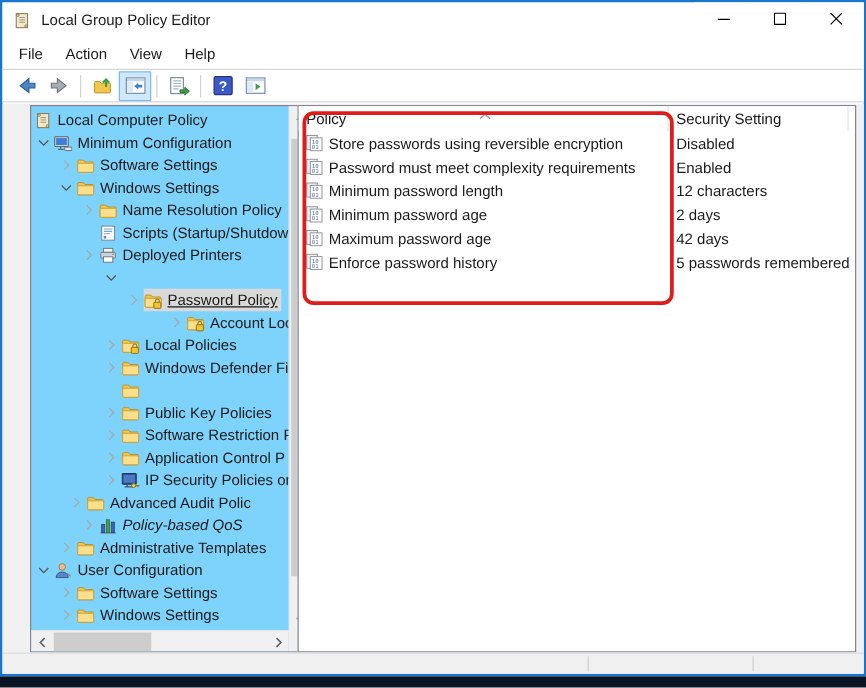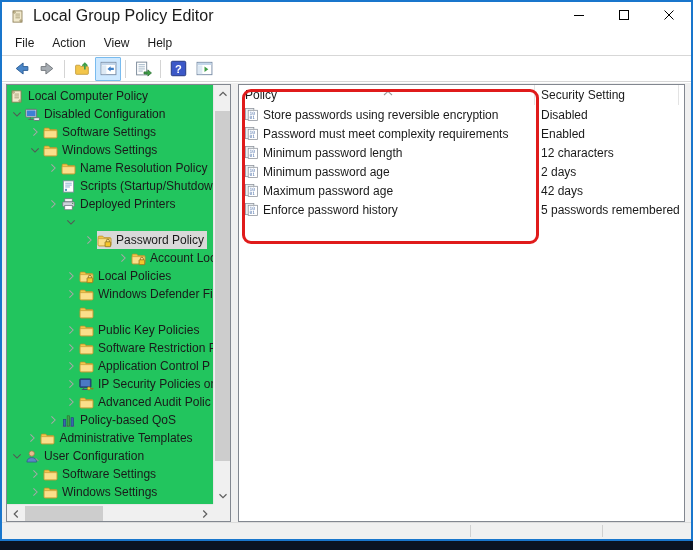--- a/index.html
+++ b/index.html
@@ -1,34 +1,34 @@
 <!DOCTYPE html>
 <html><head>
 <meta charset="utf-8">
 <style>
   html,body{margin:0;padding:0;}
   .screen{position:relative;width:693px;height:550px;background:#0a1322;font-family:"Liberation Sans",sans-serif;font-size:12px;color:#1a1a1a;overflow:hidden;}
   .window{position:absolute;left:0;top:0;width:693px;height:541px;background:#fff;border:2px solid #1976cc;box-sizing:border-box;}
   
   .titlebar{position:relative;height:28px;display:flex;align-items:center;background:#fff;}
   .titlebar .appicon{margin-left:8px;width:16px;height:16px;display:flex;align-items:center;}
-  .titlebar .title{margin-left:7px;font-size:16px;}
+  .titlebar .title{margin-left:7px;font-size:12px;}
   .wcontrols{position:absolute;right:0;top:0;height:28px;display:flex;}
   .wbtn{width:45px;height:28px;display:flex;align-items:center;justify-content:center;background:#fff;}
   
   .menubar{height:26px;display:flex;align-items:center;padding-left:4px;border-bottom:1px solid #d7d7d7;background:#fff;box-sizing:border-box;}
   .menu-item{padding:4px 9px;cursor:default;}
   
   .toolbar{height:26px;display:flex;align-items:center;padding-left:6px;border-bottom:1px solid #d7d7d7;background:#fff;box-sizing:border-box;}
   .tbtn{width:24px;height:22px;display:flex;align-items:center;justify-content:center;border:1px solid transparent;border-radius:1px;}
   .tbtn.active{background:#cde8ff;border:1px solid #79bbee;}
   .tsep{width:1px;height:18px;background:#d4d4d4;margin:0 4px;}
   
   .content{position:absolute;left:0;right:0;top:81px;bottom:17px;background:#f0f0f0;}
-  .tree-panel{position:absolute;left:4px;top:1px;width:225px;height:438px;background:#22c55e;border:1px solid #828790;box-sizing:border-box;}
+  .tree-panel{position:absolute;left:22px;top:1px;width:225px;height:438px;background:#7dd3fc;border:1px solid #828790;box-sizing:border-box;}
   .tree-rows{position:absolute;left:0;top:0;right:17px;bottom:17px;overflow:hidden;padding-top:2px;}
   .tree-row{height:18px;display:flex;align-items:center;white-space:nowrap;}
   .expander{width:16px;height:16px;flex:0 0 16px;display:flex;align-items:center;justify-content:center;}
   .ticon{width:15px;height:15px;flex:0 0 15px;display:flex;align-items:center;margin-right:1px;}
   .sel-wrap{display:inline-flex;align-items:center;height:18px;padding-right:3px;}
   .sel-wrap.selected{background:#d9d9d9;}
   .tlabel{margin-left:3px;}
   
   .vscroll{position:absolute;right:0;top:0;bottom:17px;width:17px;background:#f0f0f0;border-left:1px solid #e6e6e6;box-sizing:border-box;}
   .hscroll{position:absolute;left:0;bottom:0;right:17px;height:17px;background:#f0f0f0;border-top:1px solid #e6e6e6;box-sizing:border-box;}
@@ -185,21 +185,21 @@
               </span>
               <span class="sel-wrap">
                 <span class="ticon">
                   <svg viewBox="0 0 16 16" width="15" height="15">
                     <rect x="0.8" y="2.5" width="11.6" height="8.3" rx="0.8" fill="#cfd6de" stroke="#5b6670" stroke-width="0.9"></rect>
                     <rect x="2" y="3.7" width="9.2" height="5.9" fill="#3e7fd6"></rect>
                     <path d="M5.8 11v1.6M3.6 13.4h5" stroke="#5b6670" stroke-width="1.1"></path>
                     <rect x="9.4" y="11.4" width="6" height="3" rx="0.6" fill="#e8eaed" stroke="#5b6670" stroke-width="0.8"></rect>
                   </svg>
                 </span>
-                <span class="tlabel">Disabled Configuration</span>
+                <span class="tlabel">Minimum Configuration</span>
               </span>
             </div>
             <div class="tree-row" style="padding-left: 20px;">
               <span class="expander">
                 <svg viewBox="0 0 16 16" width="14" height="14">
                   <path d="M6.2 3.8L10.4 8l-4.2 4.2" fill="none" stroke="#a8a8a8" stroke-width="1.2"></path>
                 </svg>
               </span>
               <span class="sel-wrap">
                 <span class="ticon">
@@ -274,21 +274,21 @@
                 <span class="tlabel">Deployed Printers</span>
               </span>
             </div>
             <div class="tree-row" style="padding-left: 56px;">
               <span class="expander">
                 <svg viewBox="0 0 16 16" width="14" height="14">
                   <path d="M3.8 6.2L8 10.4l4.2-4.2" fill="none" stroke="#555" stroke-width="1.2"></path>
                 </svg>
               </span>
             </div>
-            <div class="tree-row" style="padding-left: 74px;">
+            <div class="tree-row" style="padding-left: 74px; text-decoration: underline;">
               <span class="expander">
                 <svg viewBox="0 0 16 16" width="14" height="14">
                   <path d="M6.2 3.8L10.4 8l-4.2 4.2" fill="none" stroke="#a8a8a8" stroke-width="1.2"></path>
                 </svg>
               </span>
               <span class="sel-wrap selected">
                 <span class="ticon">
                   <svg viewBox="0 0 16 16" width="15" height="15">
                     <path d="M1.2 4.2c0-.5.4-.9.9-.9h4l1.3 1.6h6.5c.5 0 .9.4.9.9v7c0 .5-.4.9-.9.9H2.1c-.5 0-.9-.4-.9-.9z" fill="#f3c64b" stroke="#b9912c" stroke-width="0.8"></path>
                     <path d="M1.2 6h13.6v6.8c0 .5-.4.9-.9.9H2.1c-.5 0-.9-.4-.9-.9z" fill="#fbdf8b" stroke="#c8a23c" stroke-width="0.8"></path>
@@ -422,55 +422,55 @@
                     <rect x="0.8" y="2" width="12" height="9" rx="0.8" fill="#2f4f8f" stroke="#1f3660" stroke-width="0.9"></rect>
                     <rect x="2" y="3.2" width="9.6" height="6.6" fill="#4a79c4"></rect>
                     <path d="M5 11v2M3 13.4h7" stroke="#44546a" stroke-width="1.1"></path>
                     <circle cx="10.6" cy="12.2" r="1.7" fill="#f2d23a" stroke="#93781c" stroke-width="0.8"></circle>
                     <path d="M12.2 12.2h3.2M14.1 12.2v1.4" stroke="#93781c" stroke-width="1"></path>
                   </svg>
                 </span>
                 <span class="tlabel">IP Security Policies on</span>
               </span>
             </div>
-            <div class="tree-row" style="padding-left: 56px;">
+            <div class="tree-row" style="padding-left: 28px;">
               <span class="expander">
                 <svg viewBox="0 0 16 16" width="14" height="14">
                   <path d="M6.2 3.8L10.4 8l-4.2 4.2" fill="none" stroke="#a8a8a8" stroke-width="1.2"></path>
                 </svg>
               </span>
               <span class="sel-wrap">
                 <span class="ticon">
                   <svg viewBox="0 0 16 16" width="15" height="15">
                     <path d="M1.2 4.2c0-.5.4-.9.9-.9h4l1.3 1.6h6.5c.5 0 .9.4.9.9v7c0 .5-.4.9-.9.9H2.1c-.5 0-.9-.4-.9-.9z" fill="#f3c64b" stroke="#b9912c" stroke-width="0.8"></path>
                     <path d="M1.2 6h13.6v6.8c0 .5-.4.9-.9.9H2.1c-.5 0-.9-.4-.9-.9z" fill="#fbdf8b" stroke="#c8a23c" stroke-width="0.8"></path>
                   </svg>
                 </span>
                 <span class="tlabel">Advanced Audit Polic</span>
               </span>
             </div>
-            <div class="tree-row" style="padding-left: 38px;">
+            <div class="tree-row" style="padding-left: 38px; font-style: italic;">
               <span class="expander">
                 <svg viewBox="0 0 16 16" width="14" height="14">
                   <path d="M6.2 3.8L10.4 8l-4.2 4.2" fill="none" stroke="#a8a8a8" stroke-width="1.2"></path>
                 </svg>
               </span>
               <span class="sel-wrap">
                 <span class="ticon">
                   <svg viewBox="0 0 16 16" width="15" height="15">
                     <path d="M1.5 14.2h13" stroke="#6f767e" stroke-width="0.9"></path>
                     <rect x="2.5" y="7" width="2.6" height="7" fill="#3a66b0" stroke="#24447a" stroke-width="0.7"></rect>
                     <rect x="6.6" y="3" width="2.6" height="11" fill="#43a24b" stroke="#2a6e31" stroke-width="0.7"></rect>
                     <rect x="10.7" y="5" width="2.6" height="9" fill="#3a66b0" stroke="#24447a" stroke-width="0.7"></rect>
                   </svg>
                 </span>
                 <span class="tlabel">Policy-based QoS</span>
               </span>
             </div>
-            <div class="tree-row" style=" justify-content: center;">
+            <div class="tree-row" style="padding-left: 20px;">
               <span class="expander">
                 <svg viewBox="0 0 16 16" width="14" height="14">
                   <path d="M6.2 3.8L10.4 8l-4.2 4.2" fill="none" stroke="#a8a8a8" stroke-width="1.2"></path>
                 </svg>
               </span>
               <span class="sel-wrap">
                 <span class="ticon">
                   <svg viewBox="0 0 16 16" width="15" height="15">
                     <path d="M1.2 4.2c0-.5.4-.9.9-.9h4l1.3 1.6h6.5c.5 0 .9.4.9.9v7c0 .5-.4.9-.9.9H2.1c-.5 0-.9-.4-.9-.9z" fill="#f3c64b" stroke="#b9912c" stroke-width="0.8"></path>
                     <path d="M1.2 6h13.6v6.8c0 .5-.4.9-.9.9H2.1c-.5 0-.9-.4-.9-.9z" fill="#fbdf8b" stroke="#c8a23c" stroke-width="0.8"></path>

